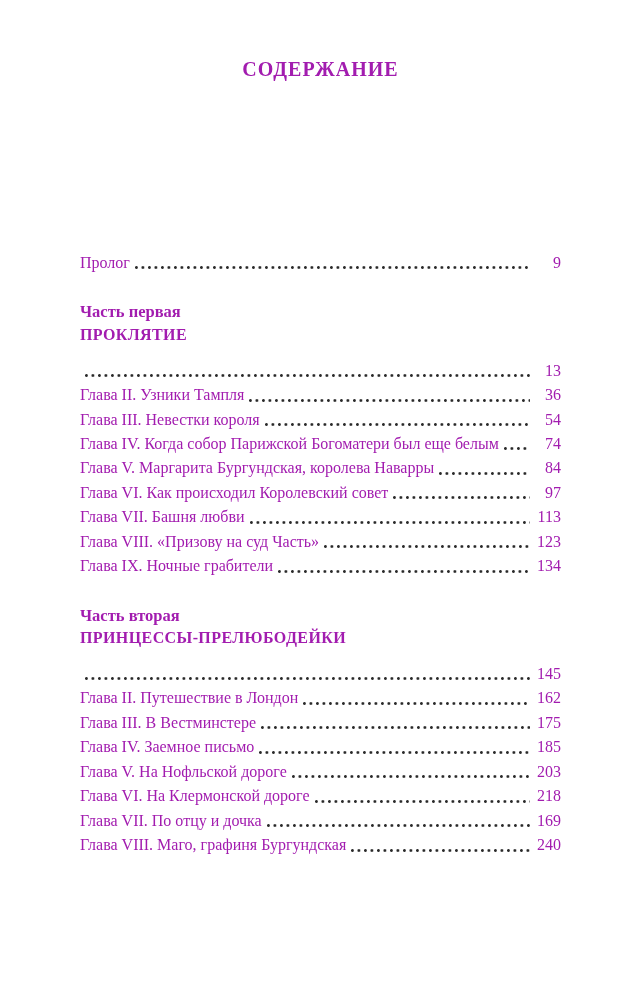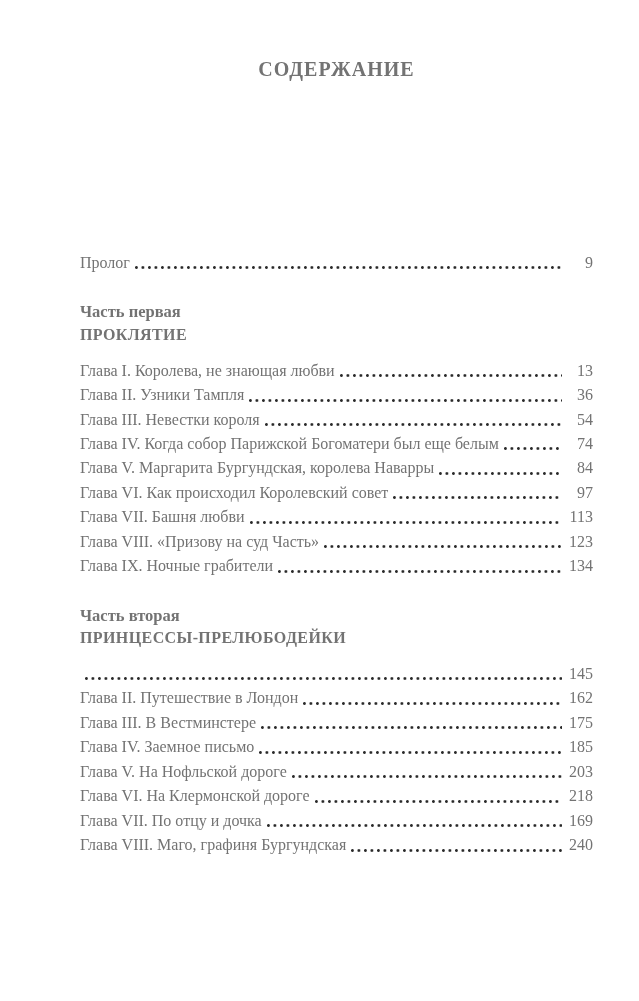--- a/index.html
+++ b/index.html
@@ -6,25 +6,25 @@
     margin: 0;
     padding: 0;
     background: #ffffff;
   }
   .page {
     position: relative;
     width: 639px;
     height: 869px;
     margin: 0 auto;
     background: #ffffff;
-    color: #737373;
+    color: #a21caf;
     font-family: "Liberation Serif", "DejaVu Serif", serif;
     font-size: 16px;
     box-sizing: border-box;
-    padding: 0 46px 0 80px;
+    padding: 0 78px 0 80px;
     overflow: hidden;
   }
   .toc-title {
     margin: 58px 0 0 0;
     text-align: center;
     font-size: 20px;
     font-weight: bold;
     letter-spacing: 1px;
   }
   .toc {
@@ -81,21 +81,20 @@
       <span class="leader"></span>
       <span class="toc-page">9</span>
     </div>
 
     <div class="part-heading">
       <div class="part-label">Часть первая</div>
       <div class="part-title">ПРОКЛЯТИЕ</div>
     </div>
 
     <div class="toc-row">
-      <span class="toc-label">Глава I. Королева, не знающая любви</span>
       <span class="leader"></span>
       <span class="toc-page">13</span>
     </div>
     <div class="toc-row">
       <span class="toc-label">Глава II. Узники Тампля</span>
       <span class="leader"></span>
       <span class="toc-page">36</span>
     </div>
     <div class="toc-row">
       <span class="toc-label">Глава III. Невестки короля</span>

